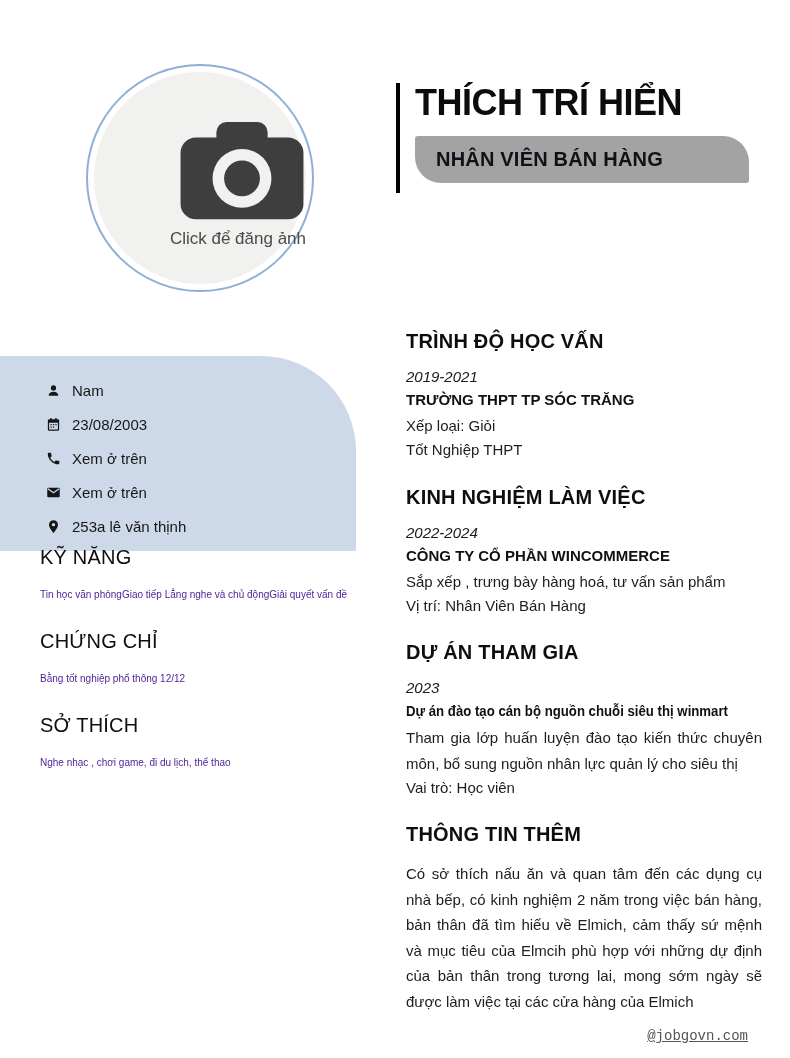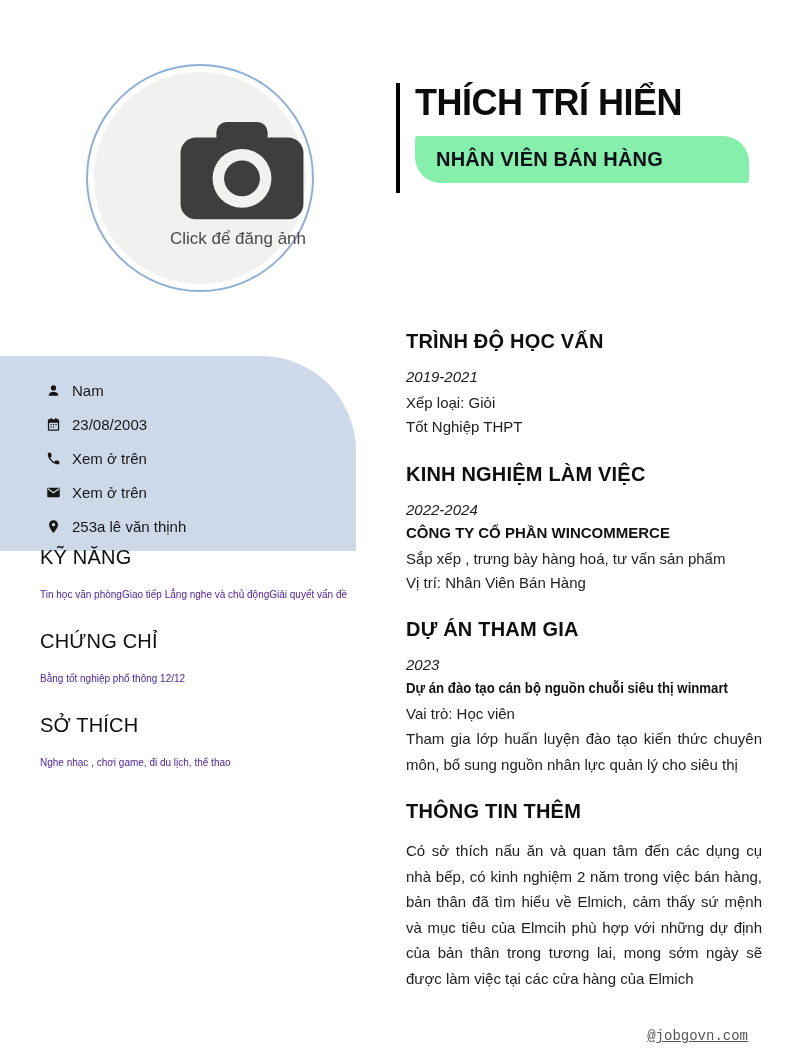--- a/index.html
+++ b/index.html
@@ -25,21 +25,21 @@
 
   
   .header { position:absolute; left:396px; top:80px; width:360px; }
   .name-bar { position:absolute; left:0; top:3px; width:4px; height:110px; background:#000; }
   .name {
     margin-left:19px; font-size:36px; font-weight:800; letter-spacing:-0.5px;
     color:#0c0c0c; line-height:1.3; white-space:nowrap;
   }
   .banner {
     margin-left:19px; margin-top:9px; width:334px; height:47px;
-    background:#86efac; border-radius:3px 26px 3px 26px;
+    background:#a3a3a3; border-radius:3px 26px 3px 26px;
     display:flex; align-items:center; padding-left:21px;
   }
   .banner-text { font-size:20px; font-weight:700; color:#101018; letter-spacing:0.2px; }
 
   
   .sidebar {
     position:absolute; left:0; top:328px; width:356px; height:195px;
     background:#cdd9e9; border-radius:0 95px 0 0;
     padding:24px 0 0 46px;
     margin-top:28px;
@@ -137,34 +137,35 @@
     <p>Bằng tốt nghiệp phổ thông 12/12</p>
 
     <h3>SỞ THÍCH</h3>
     <p>Nghe nhạc , chơi game, đi du lịch, thể thao</p>
   </div>
 
   <div class="right-col">
 
     <h3>TRÌNH ĐỘ HỌC VẤN</h3>
     <div class="period">2019-2021</div>
+    <div class="org">TRƯỜNG THPT TP SÓC TRĂNG</div>
     <div class="line">Xếp loại: Giỏi</div>
     <div class="line">Tốt Nghiệp THPT</div>
 
     <h3>KINH NGHIỆM LÀM VIỆC</h3>
     <div class="period">2022-2024</div>
     <div class="org">CÔNG TY CỔ PHẦN WINCOMMERCE</div>
     <div class="line">Sắp xếp , trưng bày hàng hoá, tư vấn sản phẩm</div>
     <div class="line">Vị trí: Nhân Viên Bán Hàng</div>
 
     <h3>DỰ ÁN THAM GIA</h3>
     <div class="period">2023</div>
     <div class="org fit">Dự án đào tạo cán bộ nguồn chuỗi siêu thị winmart</div>
+    <div class="line justify">Tham gia lớp huấn luyện đào tạo kiến thức chuyên môn, bổ sung nguồn nhân lực quản lý cho siêu thị</div>
     <div class="line">Vai trò: Học viên</div>
-    <div class="line justify">Tham gia lớp huấn luyện đào tạo kiến thức chuyên môn, bổ sung nguồn nhân lực quản lý cho siêu thị</div>
 
     <h3>THÔNG TIN THÊM</h3>
     <div class="line justify">Có sở thích nấu ăn và quan tâm đến các dụng cụ nhà bếp, có kinh nghiệm 2 năm trong việc bán hàng, bản thân đã tìm hiểu về Elmich, cảm thấy sứ mệnh và mục tiêu của Elmcih phù hợp với những dự định của bản thân trong tương lai, mong sớm ngày sẽ được làm việc tại các cửa hàng của Elmich</div>
 
   </div>
 
   <div class="watermark">@jobgovn.com</div>
 
 </div>
 

